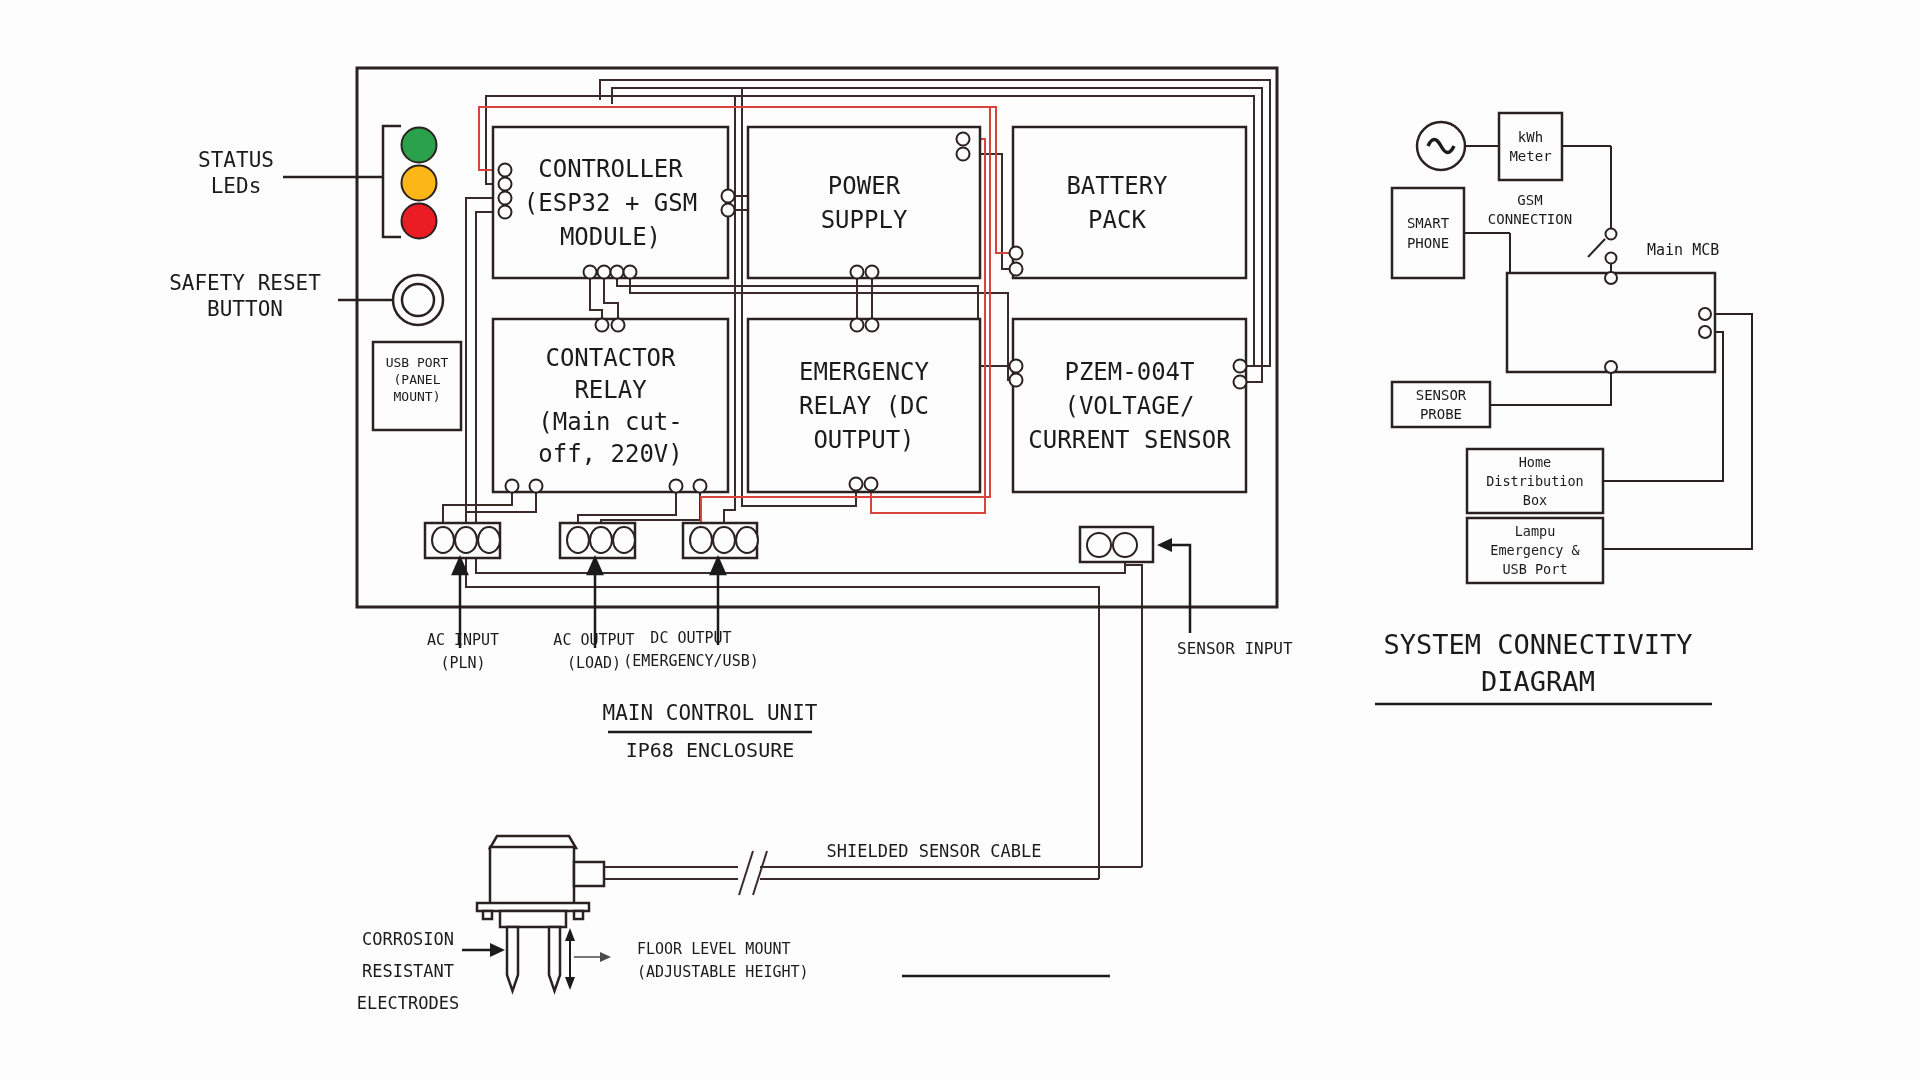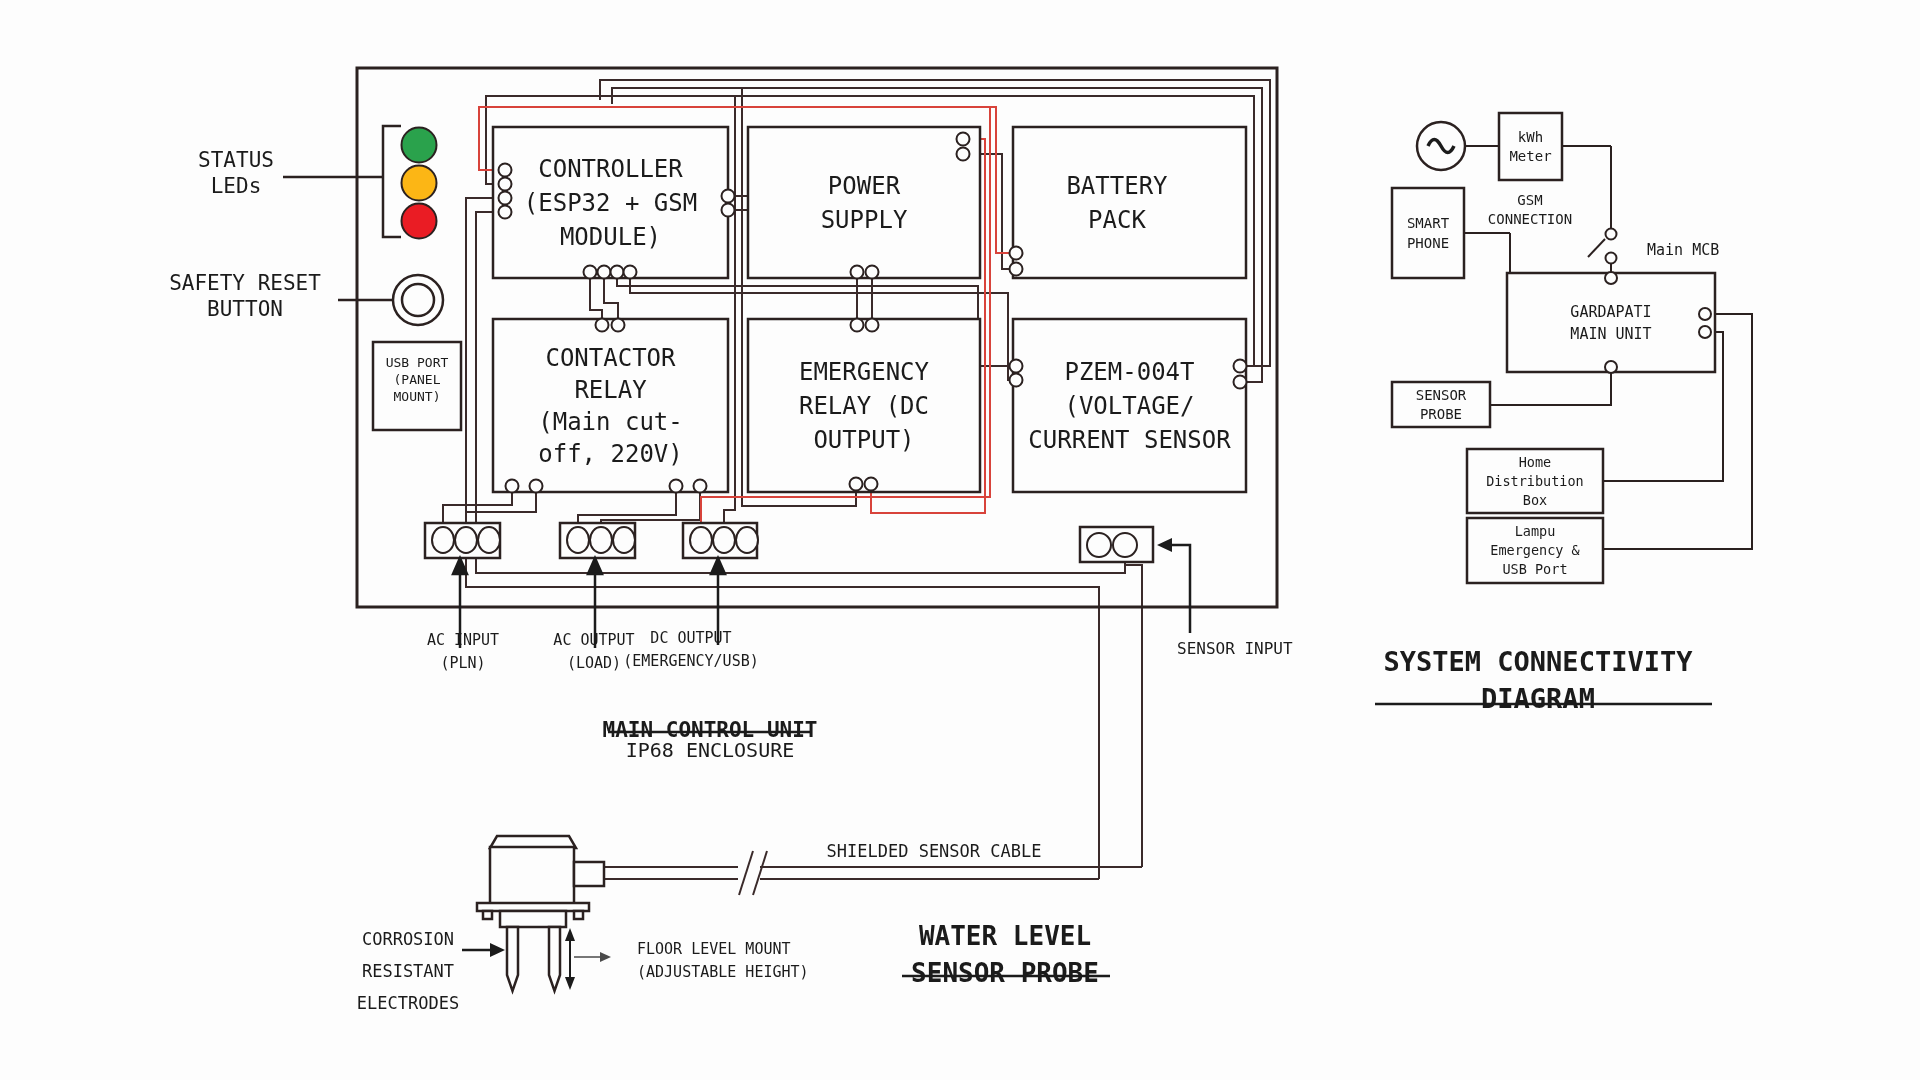--- a/index.html
+++ b/index.html
@@ -2,21 +2,21 @@
 <html><head>
 <meta charset="utf-8">
 <style>
   html,body{margin:0;padding:0;background:#ffffff;}
   #stage{position:relative;width:1920px;height:1080px;background:#fdfdfd;overflow:hidden;
          font-family:"DejaVu Sans Mono","Liberation Mono",monospace;color:#1b1b1b;}
   #wire-svg{position:absolute;left:0;top:0;}
   .lbl{position:absolute;white-space:pre-line;text-align:center;}
   .boxlbl{display:flex;align-items:center;justify-content:center;}
   .left{text-align:left;padding-left:19px;}
-  .bold{font-weight:bold;margin-top:17px;}
+  .bold{font-weight:normal;}
 </style>
 </head>
 <body>
 
 <div id="stage">
 
 <svg id="wire-svg" width="1920" height="1080" viewBox="0 0 1920 1080">
 
   <g stroke="#3a2a2a" stroke-width="2" fill="none">
     <path d="M600,100 V80 H1270 V366 H1247"></path>
@@ -254,43 +254,39 @@
 (EMERGENCY/USB)</div>
 
 <div class="lbl left" style="left:1158px;top:639px;width:170px;font-size:16px;">SENSOR INPUT</div>
 
 <div class="lbl bold" style="left:560px;top:701px;width:300px;font-size:21px;">MAIN CONTROL UNIT</div>
 
 <div class="lbl" style="left:560px;top:738px;width:300px;font-size:20px;">IP68 ENCLOSURE</div>
 
 <div class="lbl" style="left:808px;top:841px;width:252px;font-size:17px;">SHIELDED SENSOR CABLE</div>
 
-<div class="lbl bold" style="left:878px;top:901px;width:254px;font-size:26px;line-height:37px;">WATER LEVEL
-SENSOR PROBE</div>
 
 <div class="lbl" style="left:338px;top:923px;width:140px;font-size:17px;line-height:32px;">CORROSION
 RESISTANT
 ELECTRODES</div>
 
 <div class="lbl left" style="left:618px;top:938px;width:195px;font-size:15px;line-height:23px;">FLOOR LEVEL MOUNT
 (ADJUSTABLE HEIGHT)</div>
 
 <div class="lbl boxlbl" style="left:1499px;top:113px;width:63px;height:67px;font-size:14px;line-height:19px;">kWh
 Meter</div>
 
 <div class="lbl" style="left:1472px;top:191px;width:116px;font-size:14px;line-height:19px;">GSM
 CONNECTION</div>
 
 <div class="lbl boxlbl" style="left:1392px;top:188px;width:72px;height:90px;font-size:14px;line-height:20px;">SMART
 PHONE</div>
 
 <div class="lbl left" style="left:1628px;top:241px;width:110px;font-size:15px;">Main MCB</div>
 
-<div class="lbl boxlbl" style="left:1507px;top:273px;width:208px;height:99px;font-size:15px;line-height:22px;">GARDAPATI
-MAIN UNIT</div>
 
 <div class="lbl boxlbl" style="left:1392px;top:382px;width:98px;height:45px;font-size:14px;line-height:19px;">SENSOR
 PROBE</div>
 
 <div class="lbl boxlbl" style="left:1467px;top:449px;width:136px;height:64px;font-size:13.5px;line-height:19px;">Home
 Distribution
 Box</div>
 
 <div class="lbl boxlbl" style="left:1467px;top:518px;width:136px;height:65px;font-size:13.5px;line-height:19px;">Lampu
 Emergency &amp;

